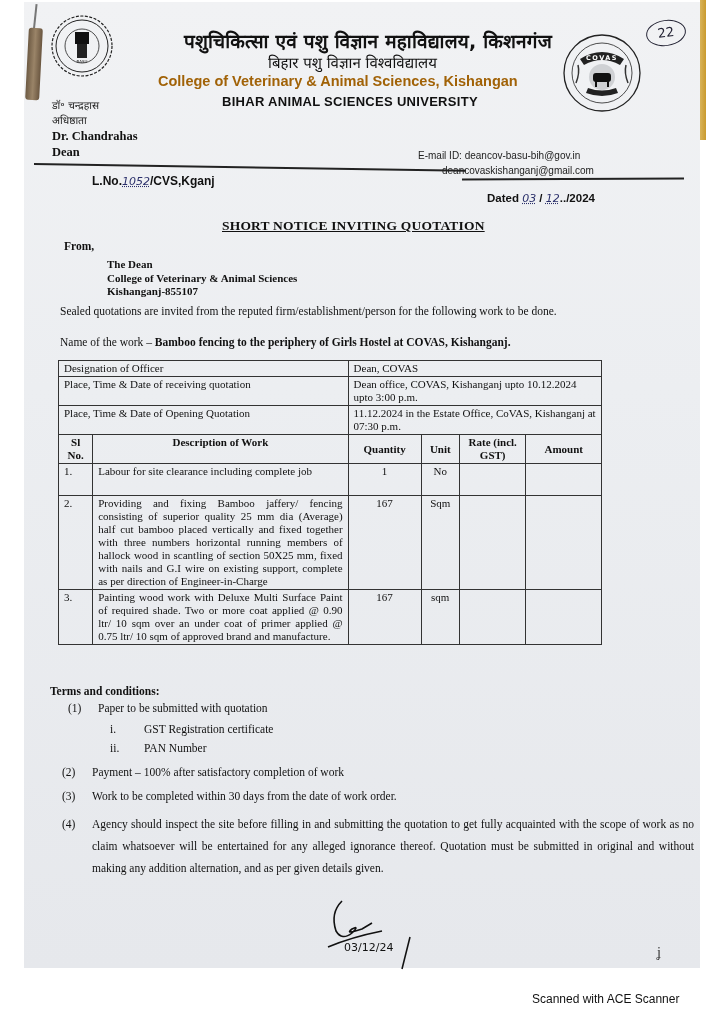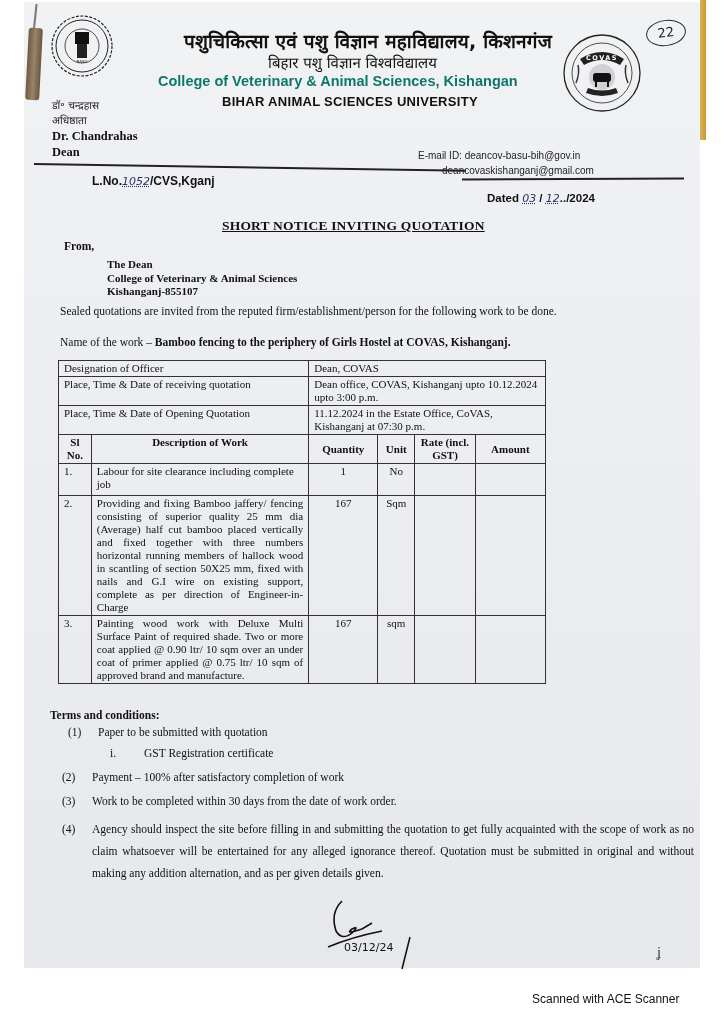--- a/index.html
+++ b/index.html
@@ -40,21 +40,21 @@
   .hdr-hindi-1 {
     position: absolute; left: 184px; top: 28px; font-family: "DejaVu Sans", sans-serif;
     font-size: 19px; font-weight: bold; color: #111; letter-spacing: 0.2px;
   }
   .hdr-hindi-2 {
     position: absolute; left: 268px; top: 52px; font-family: "DejaVu Sans", sans-serif;
     font-size: 15px; color: #111;
   }
   .hdr-eng-1 {
     position: absolute; left: 158px; top: 73px; font-family: "Liberation Sans", sans-serif;
-    font-size: 14.5px; font-weight: bold; color: #0f766e;
+    font-size: 14.5px; font-weight: bold; color: #a16207;
   }
   .hdr-eng-2 {
     position: absolute; left: 222px; top: 94px; font-family: "Liberation Sans", sans-serif;
     font-size: 13px; font-weight: bold; color: #111; letter-spacing: 0.3px;
   }
 
   .dean-block { position: absolute; left: 52px; top: 98px; }
   .dean-hindi { font-family: "DejaVu Sans", sans-serif; font-size: 10.5px; line-height: 15px; color: #222; }
   .dean-eng { font-family: "Liberation Serif", serif; font-size: 12.5px; font-weight: bold; line-height: 16px; }
 
@@ -96,32 +96,32 @@
 
   .intro {
     position: absolute; left: 60px; top: 305px; font-size: 11.5px;
   }
   .work-name {
     position: absolute; left: 60px; top: 336px; font-size: 11.5px;
   }
   .work-name b { font-weight: bold; }
 
   table.quote {
-    position: absolute; left: 58px; top: 360px; width: 488px;
+    position: absolute; left: 58px; top: 360px; width: 544px;
     border-collapse: collapse; font-size: 11px; line-height: 13px; font-family: Liberation Serif, serif;
   }
   table.quote td, table.quote th {
     border: 1px solid #333; padding: 1px 5px; vertical-align: top;
   }
   table.quote th { font-weight: bold; text-align: center; vertical-align: middle; }
   .center { text-align: center; }
   .justify { text-align: justify; }
   .right-bold { text-align: right; font-weight: bold; padding-right: 28px !important; }
 
-  .terms { position: absolute; left: 50px; top: 685px; font-size: 11.5px; margin-top: 24px; }
+  .terms { position: absolute; left: 50px; top: 685px; font-size: 11.5px; }
   .terms-title { font-weight: bold; margin-bottom: 4px; }
   .term { position: relative; margin-left: 20px; line-height: 14px; }
   .term-num { position: absolute; left: -2px; }
   .term-text { margin-left: 28px; }
   .sub { position: relative; margin-left: 66px; margin-top: 8px; }
   .sub-num { position: absolute; left: -6px; }
   .sub-text { margin-left: 28px; }
 
   .signature { position: absolute; left: 322px; top: 893px; width: 110px; height: 80px; }
   .tick-mark { position: absolute; left: 657px; top: 945px; font-size: 14px; color: #333; }
@@ -268,20 +268,24 @@
 <div class="terms">
   <div class="terms-title">Terms and conditions:</div>
   <div class="term">
     <span class="term-num">(1)</span>
     <div class="term-text">Paper to be submitted with quotation</div>
   </div>
   <div class="sub">
     <span class="sub-num">i.</span>
     <div class="sub-text">GST Registration certificate</div>
   </div>
+  <div class="sub" style="margin-top:7px;">
+    <span class="sub-num">ii.</span>
+    <div class="sub-text">PAN Number</div>
+  </div>
   <div class="term" style="margin-top:11px; margin-left:14px;">
     <span class="term-num">(2)</span>
     <div class="term-text">Payment – 100% after satisfactory completion of work</div>
   </div>
   <div class="term" style="margin-top:10px; margin-left:14px;">
     <span class="term-num">(3)</span>
     <div class="term-text">Work to be completed within 30 days from the date of work order.</div>
   </div>
   <div class="term" style="margin-top:10px; margin-left:14px; width:630px; line-height:22px; text-align:justify;">
     <span class="term-num">(4)</span>

